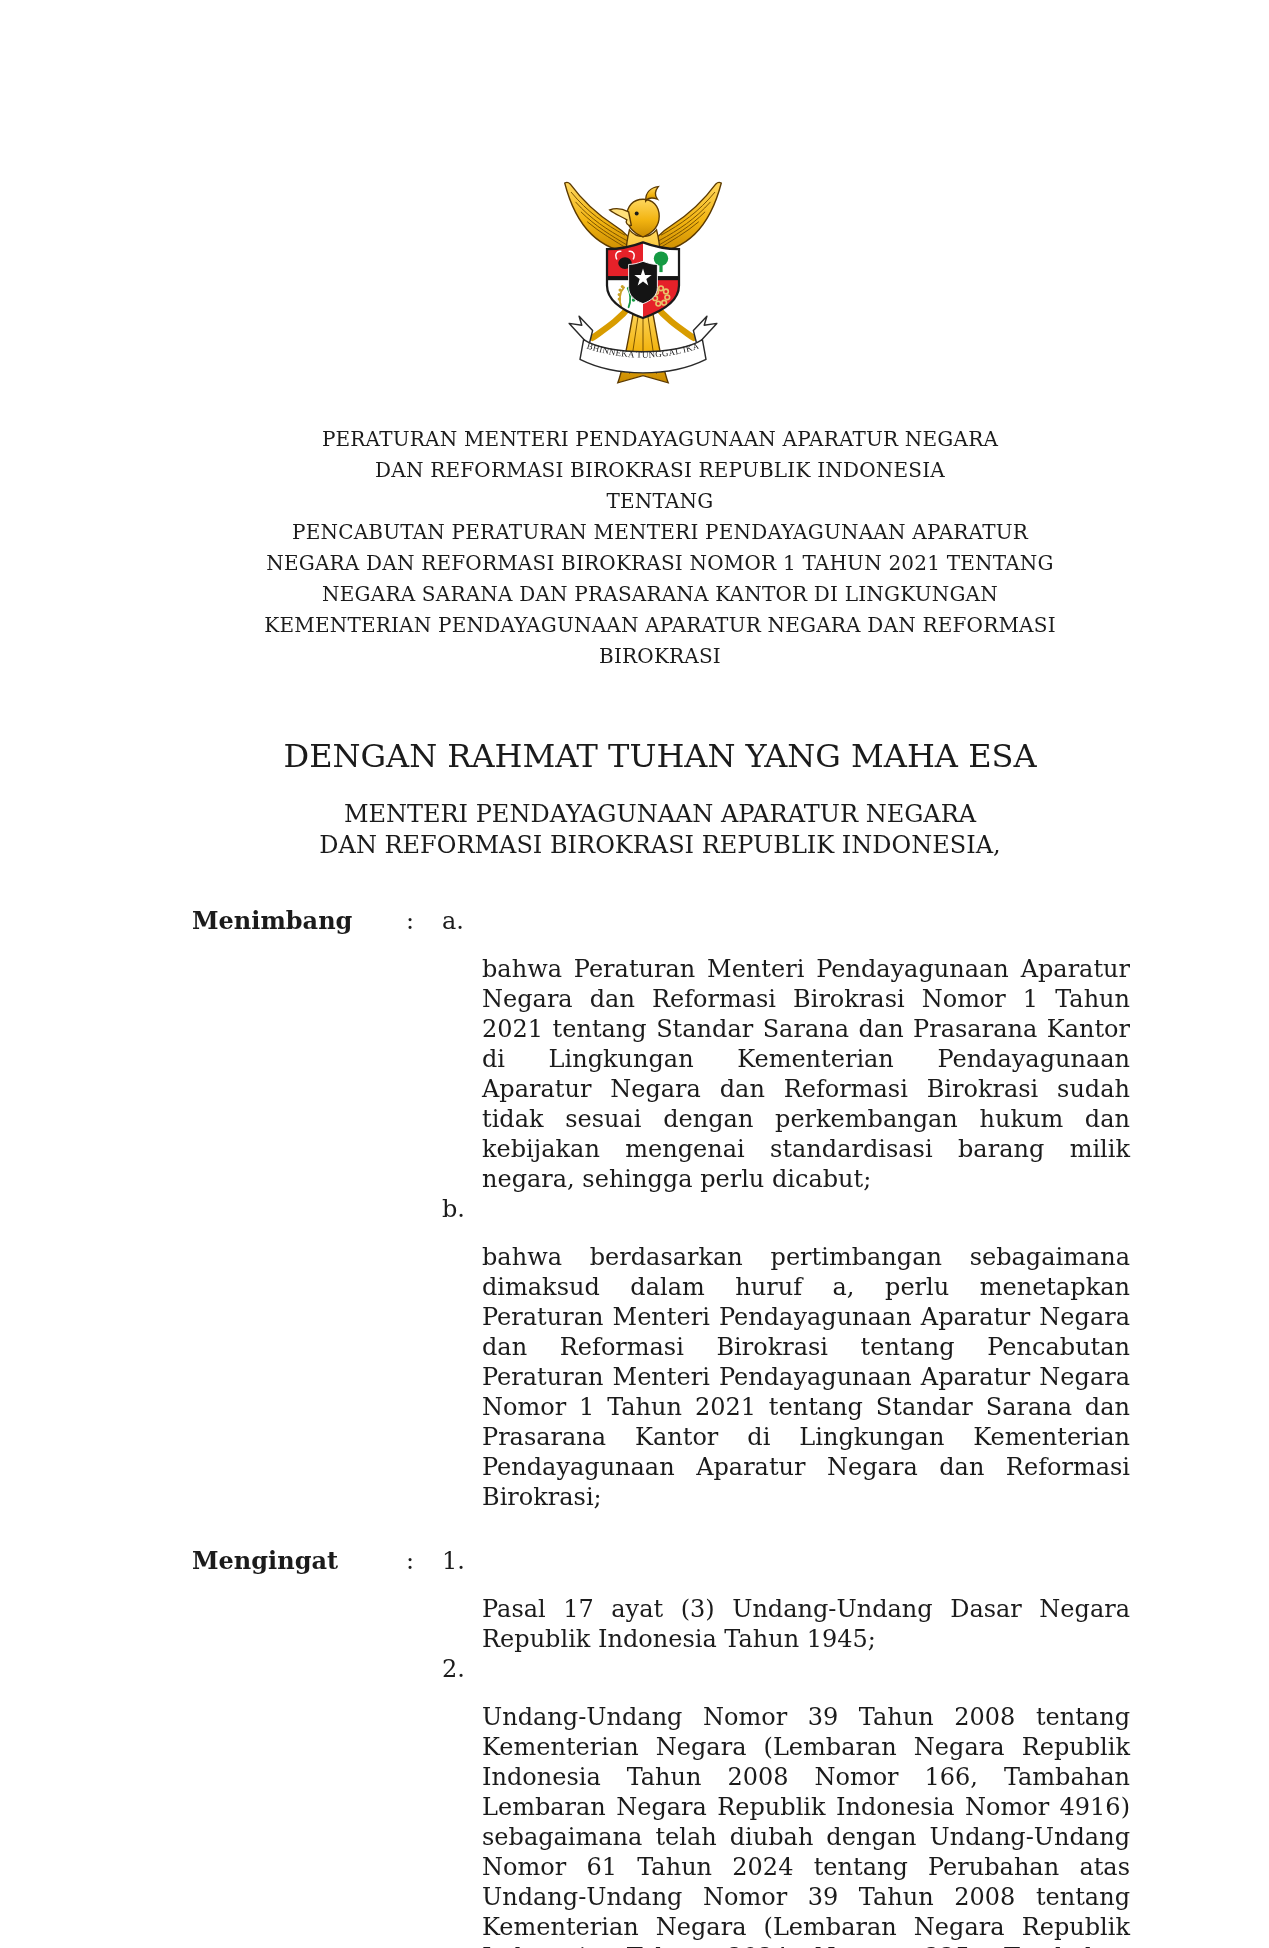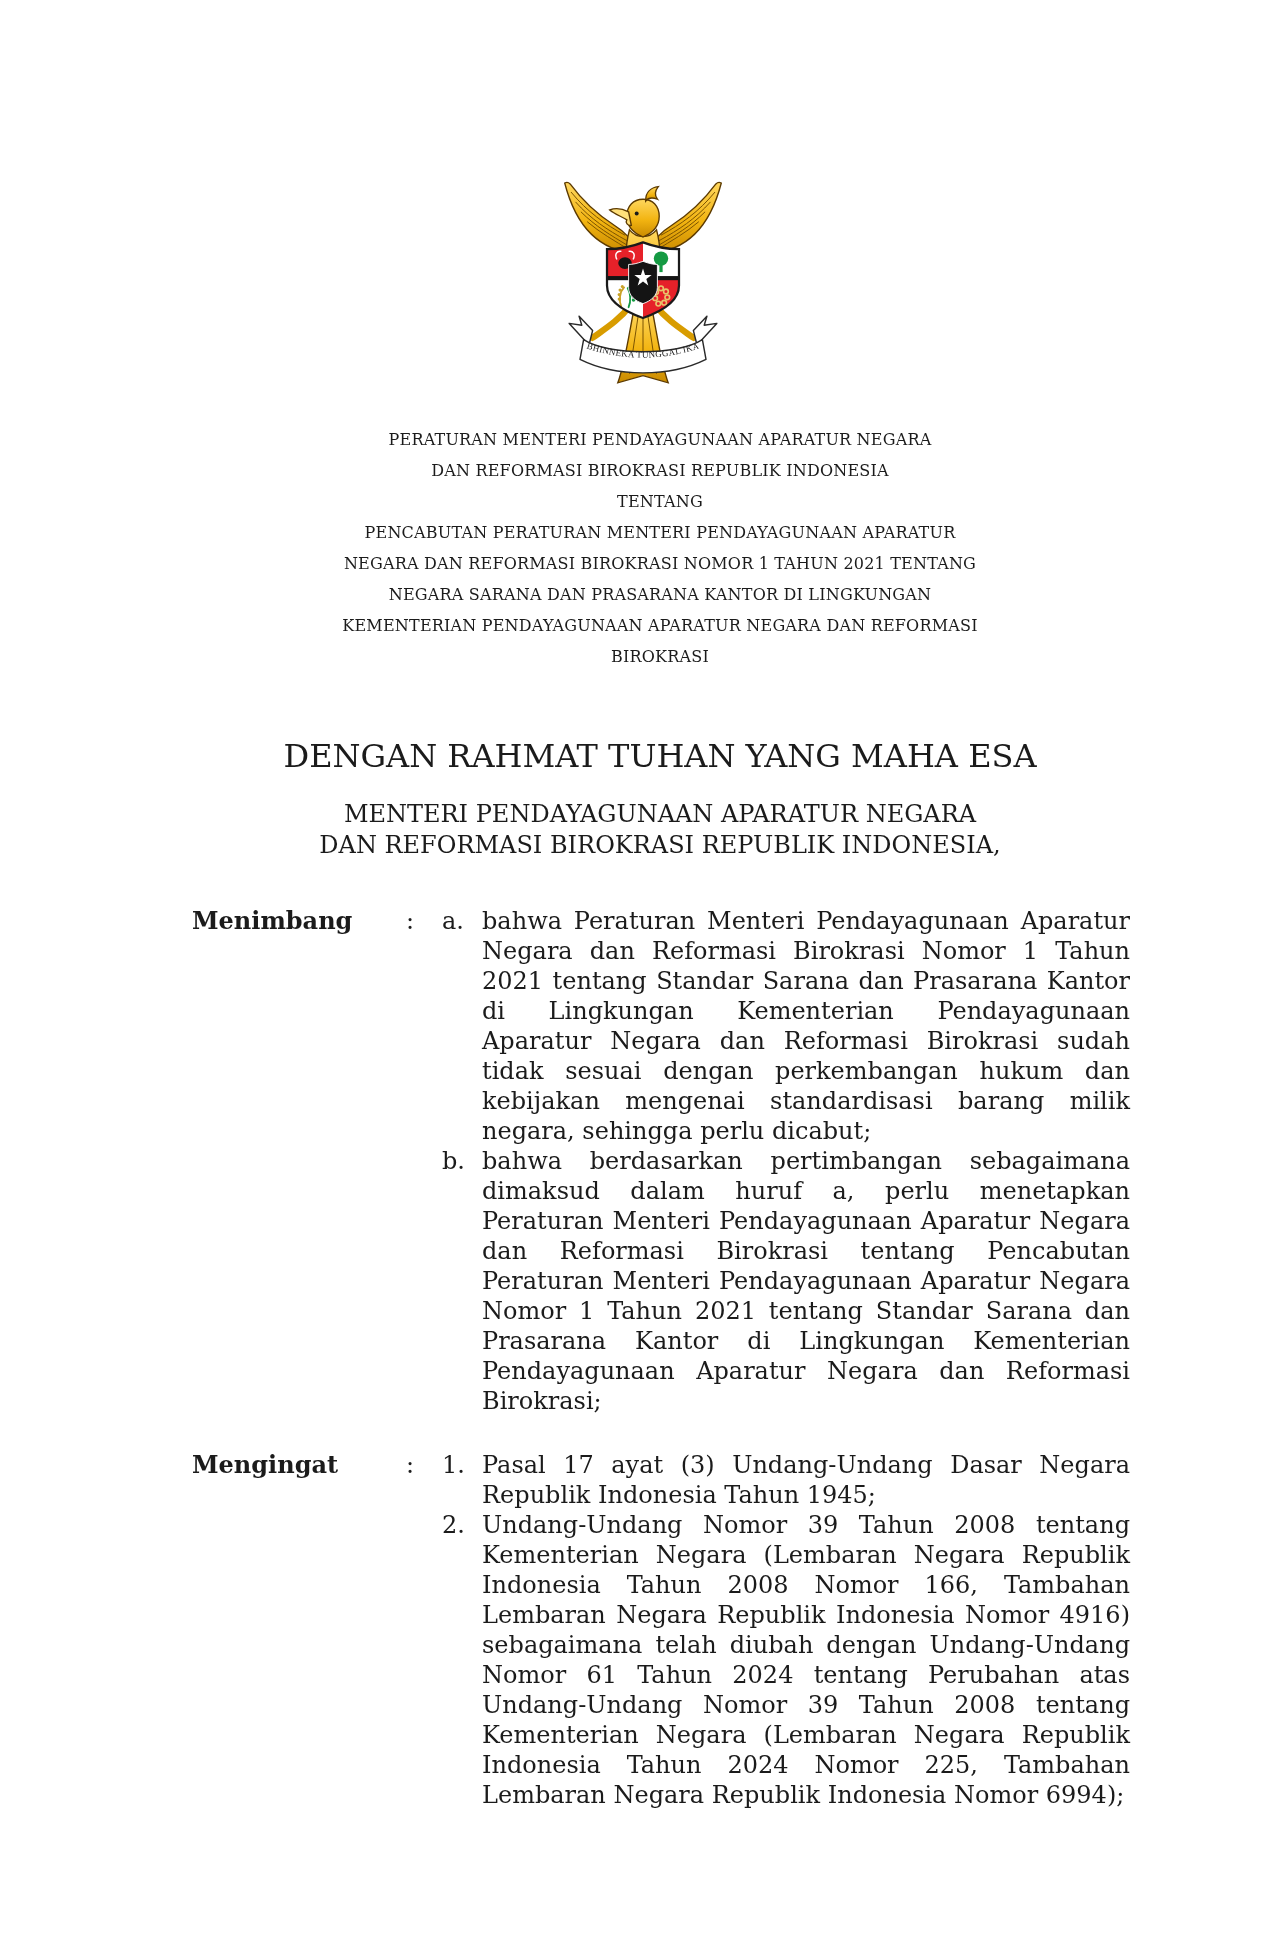--- a/index.html
+++ b/index.html
@@ -18,21 +18,21 @@
     left:550px;
     width:186px;
     height:216px;
   }
   .title-block{
     position:absolute;
     top:424px;
     left:192px;
     width:936px;
     text-align:center;
-    font-size:16px;
+    font-size:20px;
     line-height:31px;
     letter-spacing:0.2px;
     white-space:nowrap;
   }
   .invocation{
     position:absolute;
     top:741px;
     left:192px;
     width:936px;
     text-align:center;
@@ -59,20 +59,21 @@
   .clause{
     display:grid;
     grid-template-columns:214px 36px 40px 648px;
   }
   .col-label{text-align:left;font-weight:bold;}
   .col-colon{text-align:left;}
   .col-marker{text-align:left;}
   .col-text{
     text-align:justify;
     text-justify:inter-word;
+    margin-top:48px;
   }
   .section-gap{height:34px;}
 </style>
 </head>
 <body>
 
 <div class="page">
 
   <svg class="emblem" viewBox="0 0 200 240" xmlns="http://www.w3.org/2000/svg" aria-hidden="true">
     <defs>

